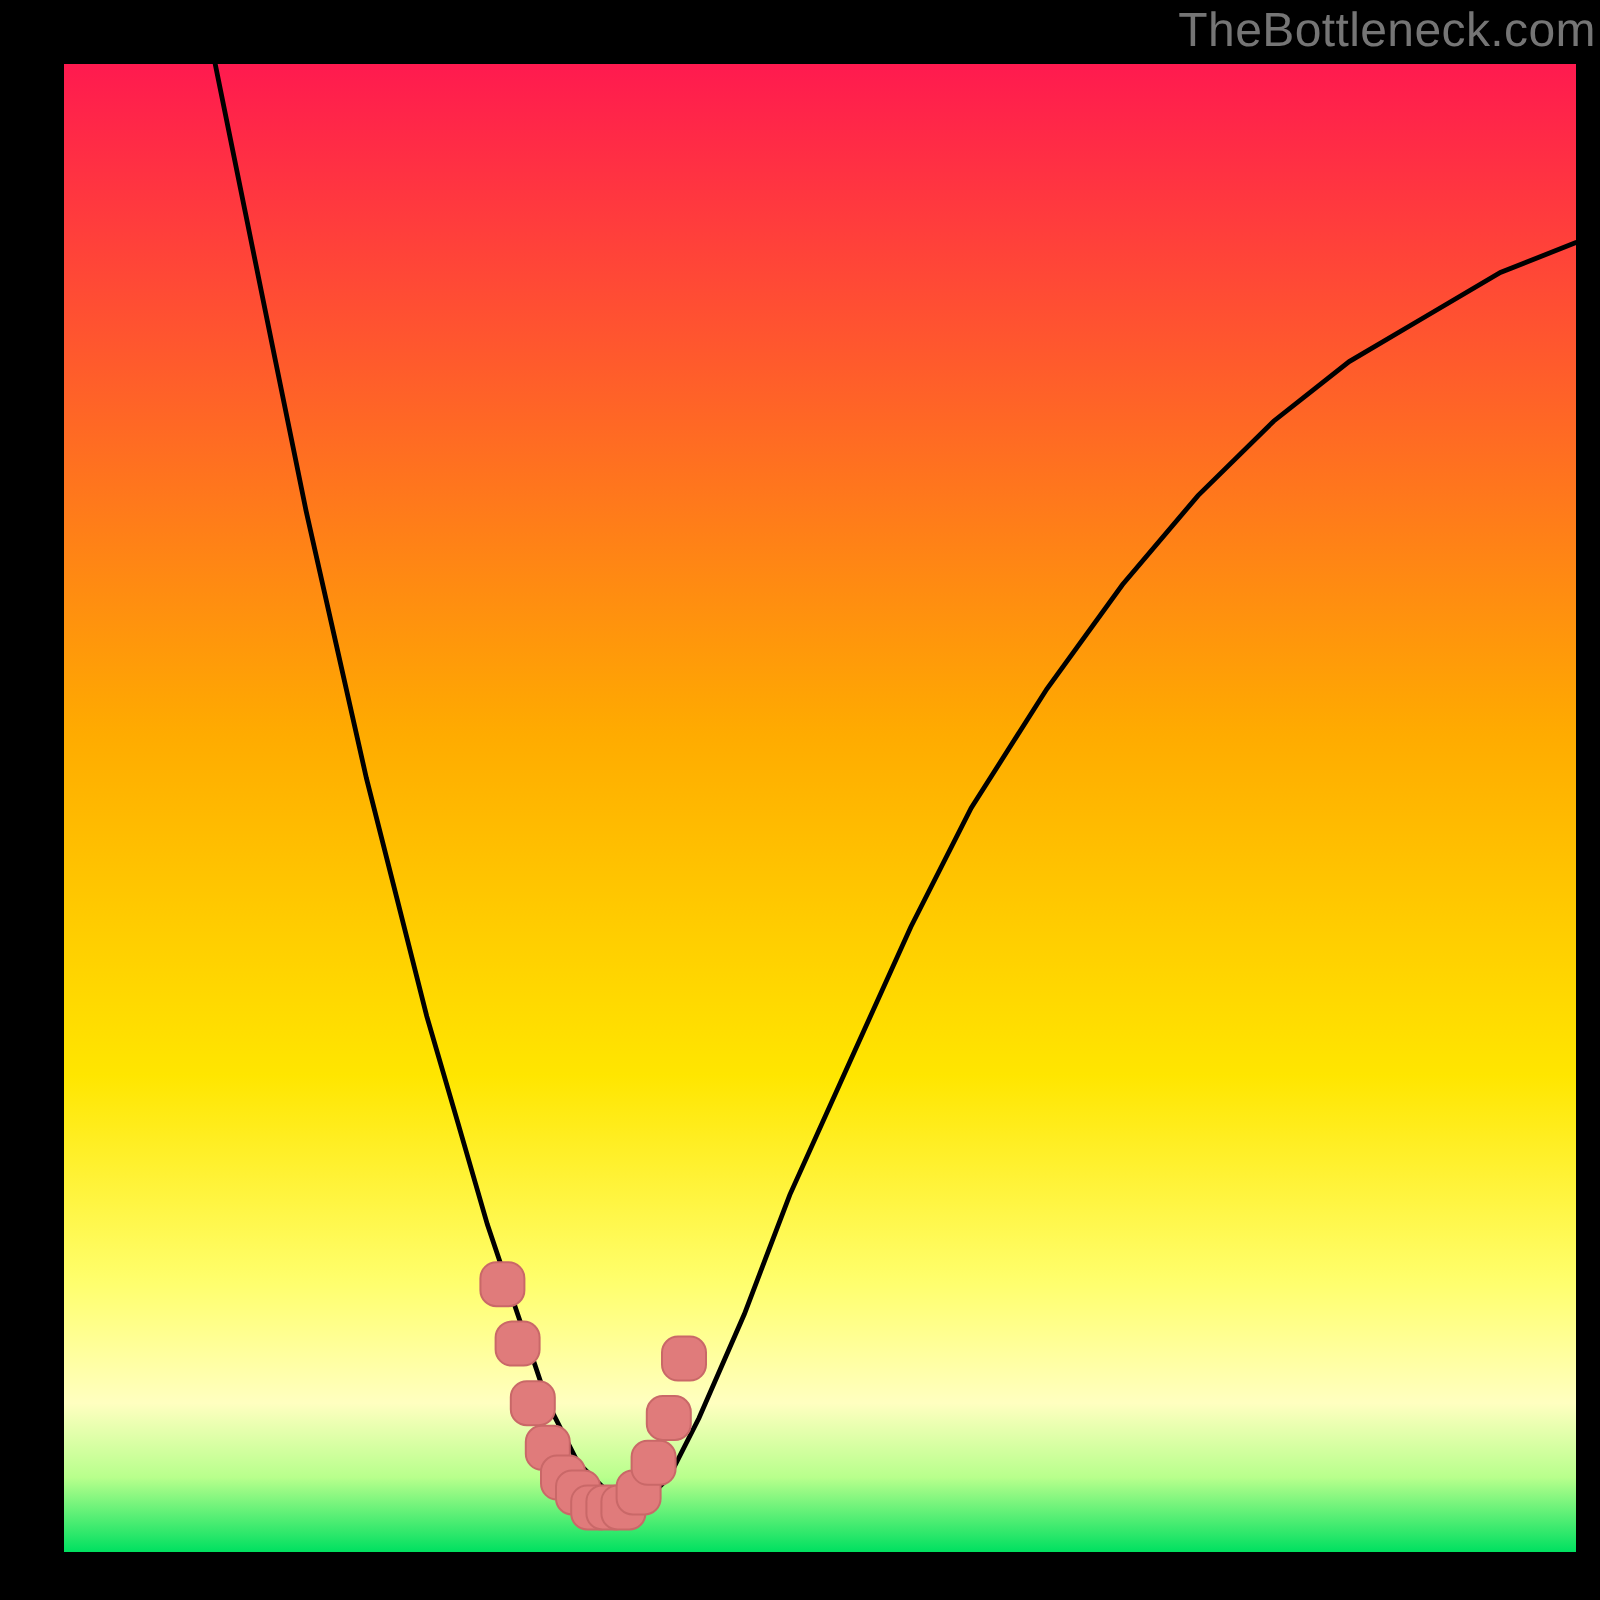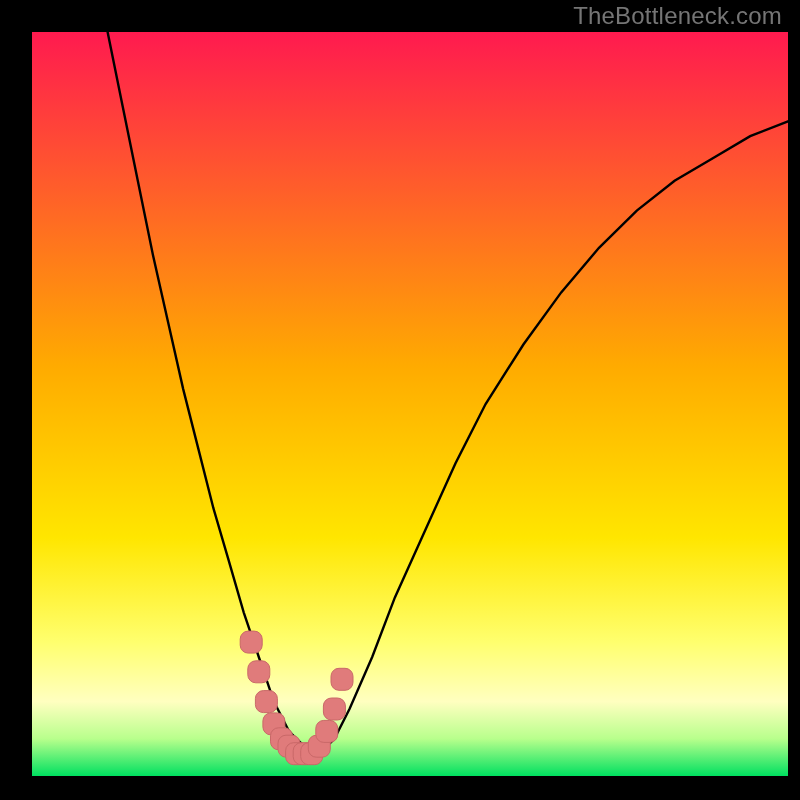--- a/index.html
+++ b/index.html
@@ -13,21 +13,21 @@
   }
   .frame {
     position: relative;
     width: 800px;
     height: 800px;
     background: #000;
   }
   .watermark {
     position: absolute;
     top: 2px;
-    right: 18px;
+    right: 2px;
     color: #757575;
     font-size: 24px;
     font-weight: 500;
     letter-spacing: 0.2px;
     z-index: 3;
   }
   svg {
     position: absolute;
     top: 0;
     left: 0;

